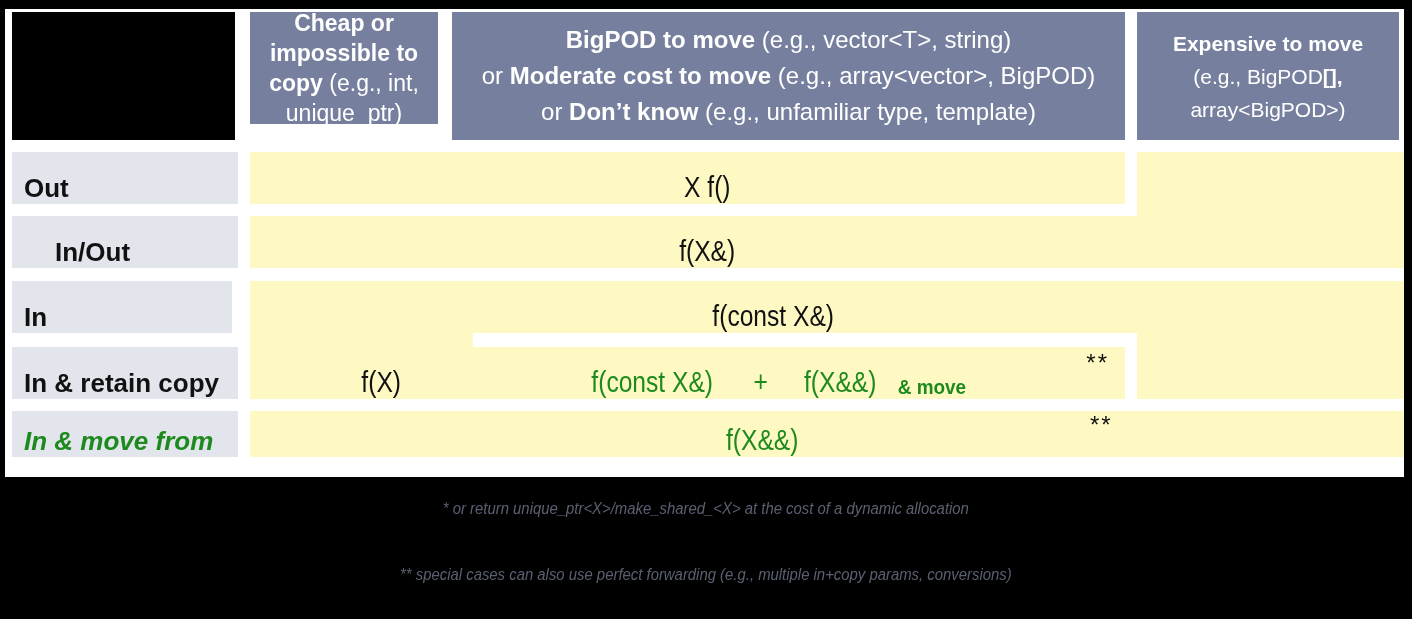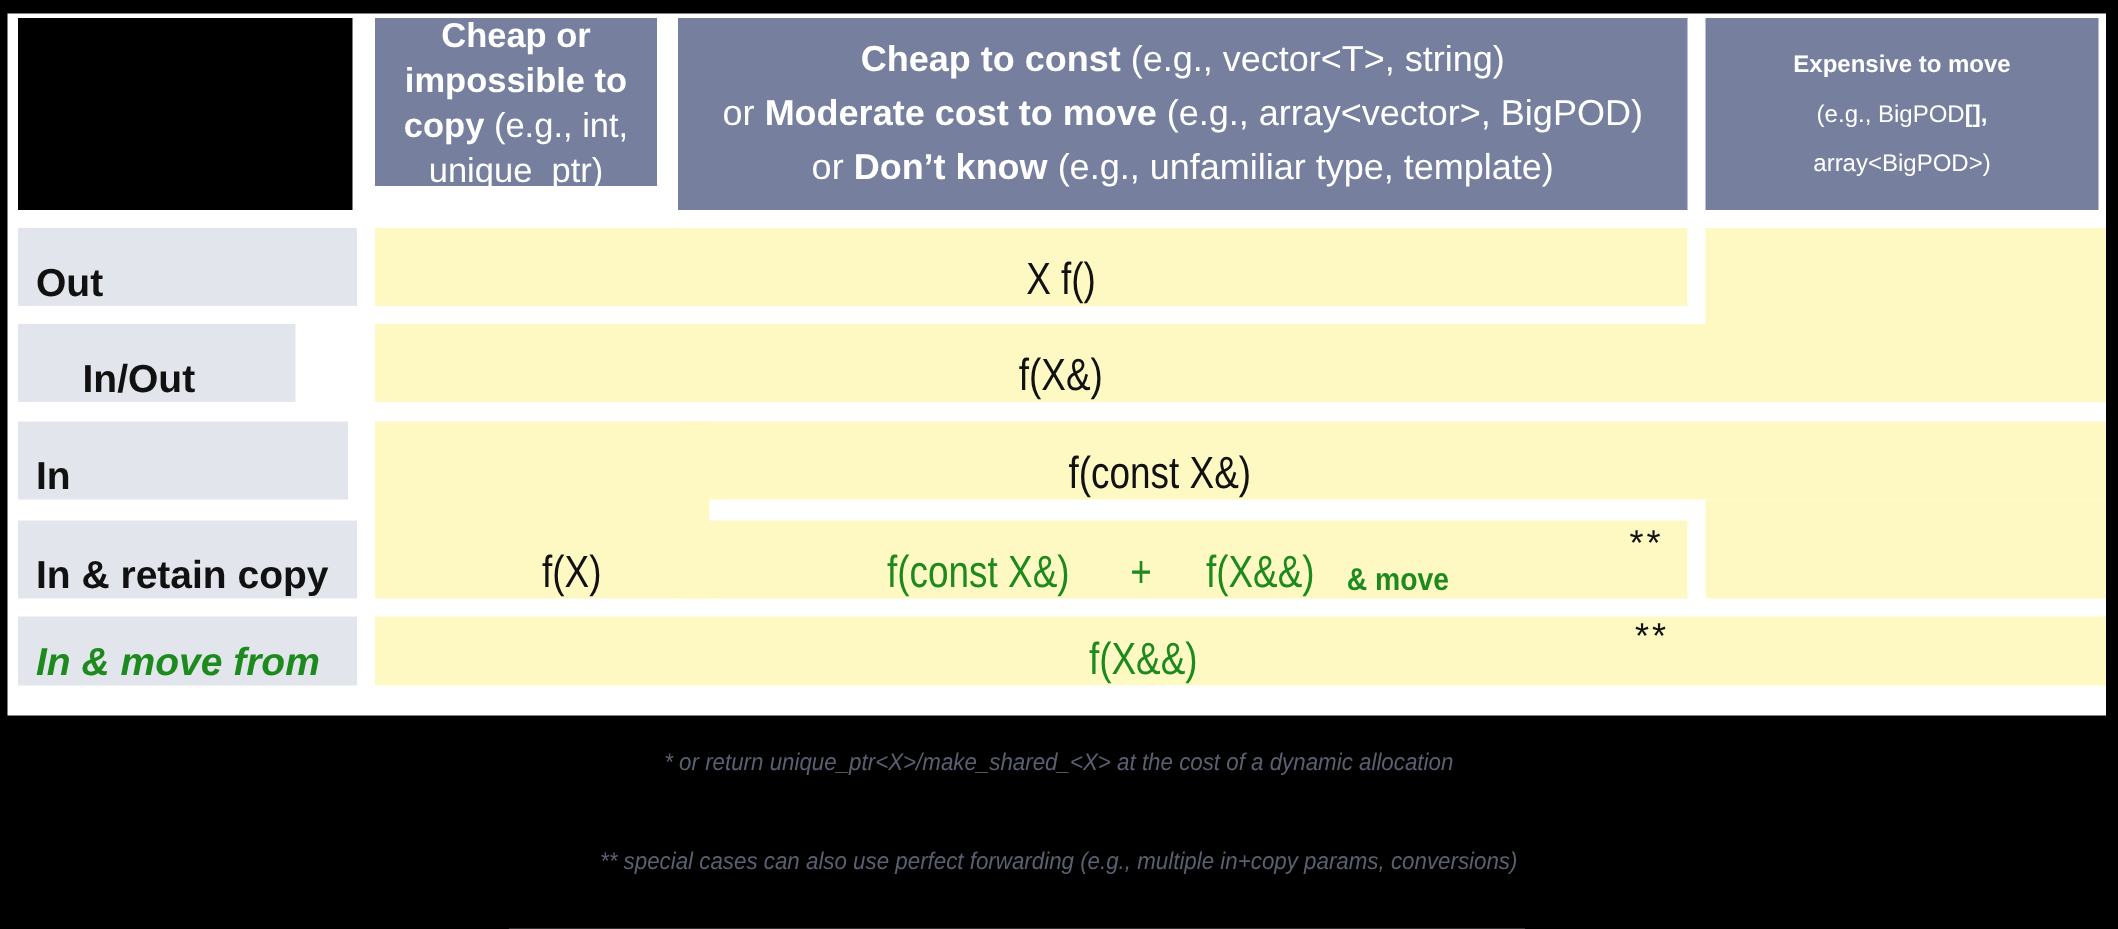--- a/index.html
+++ b/index.html
@@ -6,21 +6,21 @@
   .canvas{position:relative;width:1412px;height:619px;background:#000;overflow:hidden;
           font-family:"Liberation Sans",sans-serif;}
   .panel{position:absolute;left:5px;top:9px;width:1399px;height:468px;background:#ffffff;}
   .abs{position:absolute;box-sizing:border-box;}
   .corner{background:#000;}
   .hdr{background:#76809e;color:#ffffff;display:flex;align-items:center;justify-content:center;
        text-align:center;}
   .hdr .b{font-weight:bold;}
   .hdr1{font-size:23px;line-height:30px;padding:0 6px;}
   .hdr2{font-size:24px;line-height:36px;}
-  .hdr3{font-size:16px;line-height:33px;}
+  .hdr3{font-size:21px;line-height:33px;}
   .rowlabel{background:#e3e5ed;color:#111;display:flex;align-items:flex-end;
             font-weight:bold;font-size:26px;padding-left:12px;}
   .cell{background:#fef9c3;color:#111;display:flex;align-items:flex-end;justify-content:center;padding-left:40px;}
   .code{font-size:30px;display:inline-block;transform:scaleX(0.82);white-space:nowrap;}
   .green{color:#1d8a1d;}
   .small-green{font-size:21px;font-weight:bold;display:inline-block;transform:scaleX(0.9);}
   .fnmark{position:absolute;font-size:24px;color:#111;letter-spacing:2px;}
   .foot{position:absolute;width:100%;text-align:center;color:#5a6070;
         font-style:italic;font-size:16px;}
   .foot .in{display:inline-block;transform:scaleX(0.93);white-space:nowrap;}
@@ -34,38 +34,38 @@
   <div class="abs corner" style="left:12px;top:12px;width:223px;height:128px;"></div>
 
   <div class="abs hdr hdr1" style="left:250px;top:12px;width:188px;height:112px;">
     <div>
       <span class="b">Cheap or impossible to copy</span><span> (e.g., int, unique_ptr)</span>
     </div>
   </div>
 
   <div class="abs hdr hdr2" style="left:452px;top:12px;width:673px;height:128px;">
     <div>
-      <span class="b">Cheap to const</span><span> (e.g., vector&lt;T&gt;, string)</span><br>
+      <span class="b">BigPOD to move</span><span> (e.g., vector&lt;T&gt;, string)</span><br>
       <span>or </span><span class="b">Moderate cost to move</span><span> (e.g., array&lt;vector&gt;, BigPOD)</span><br>
       <span>or </span><span class="b">Don’t know</span><span> (e.g., unfamiliar type, template)</span>
     </div>
   </div>
 
   <div class="abs hdr hdr3" style="left:1137px;top:12px;width:262px;height:128px;">
     <div>
       <span class="b">Expensive to move</span><br>
       <span>(e.g., BigPOD</span><span class="b">[],</span><br>
       <span>array&lt;BigPOD&gt;)</span>
     </div>
   </div>
 
   <div class="abs rowlabel" style="left:12px;top:152px;width:226px;height:52px;">
     <span>Out</span>
   </div>
-  <div class="abs rowlabel" style="left:12px;top:216px;width:185px;height:52px;padding-left:43px;">
+  <div class="abs rowlabel" style="left:12px;top:216px;width:226px;height:52px;padding-left:43px;">
     <span>In/Out</span>
   </div>
   <div class="abs rowlabel" style="left:12px;top:281px;width:220px;height:52px;">
     <span>In</span>
   </div>
   <div class="abs rowlabel" style="left:12px;top:347px;width:226px;height:52px;">
     <span>In &amp; retain copy</span>
   </div>
   <div class="abs rowlabel green" style="left:12px;top:411px;width:226px;height:46px;font-style:italic;">
     <span>In &amp; move from</span>

